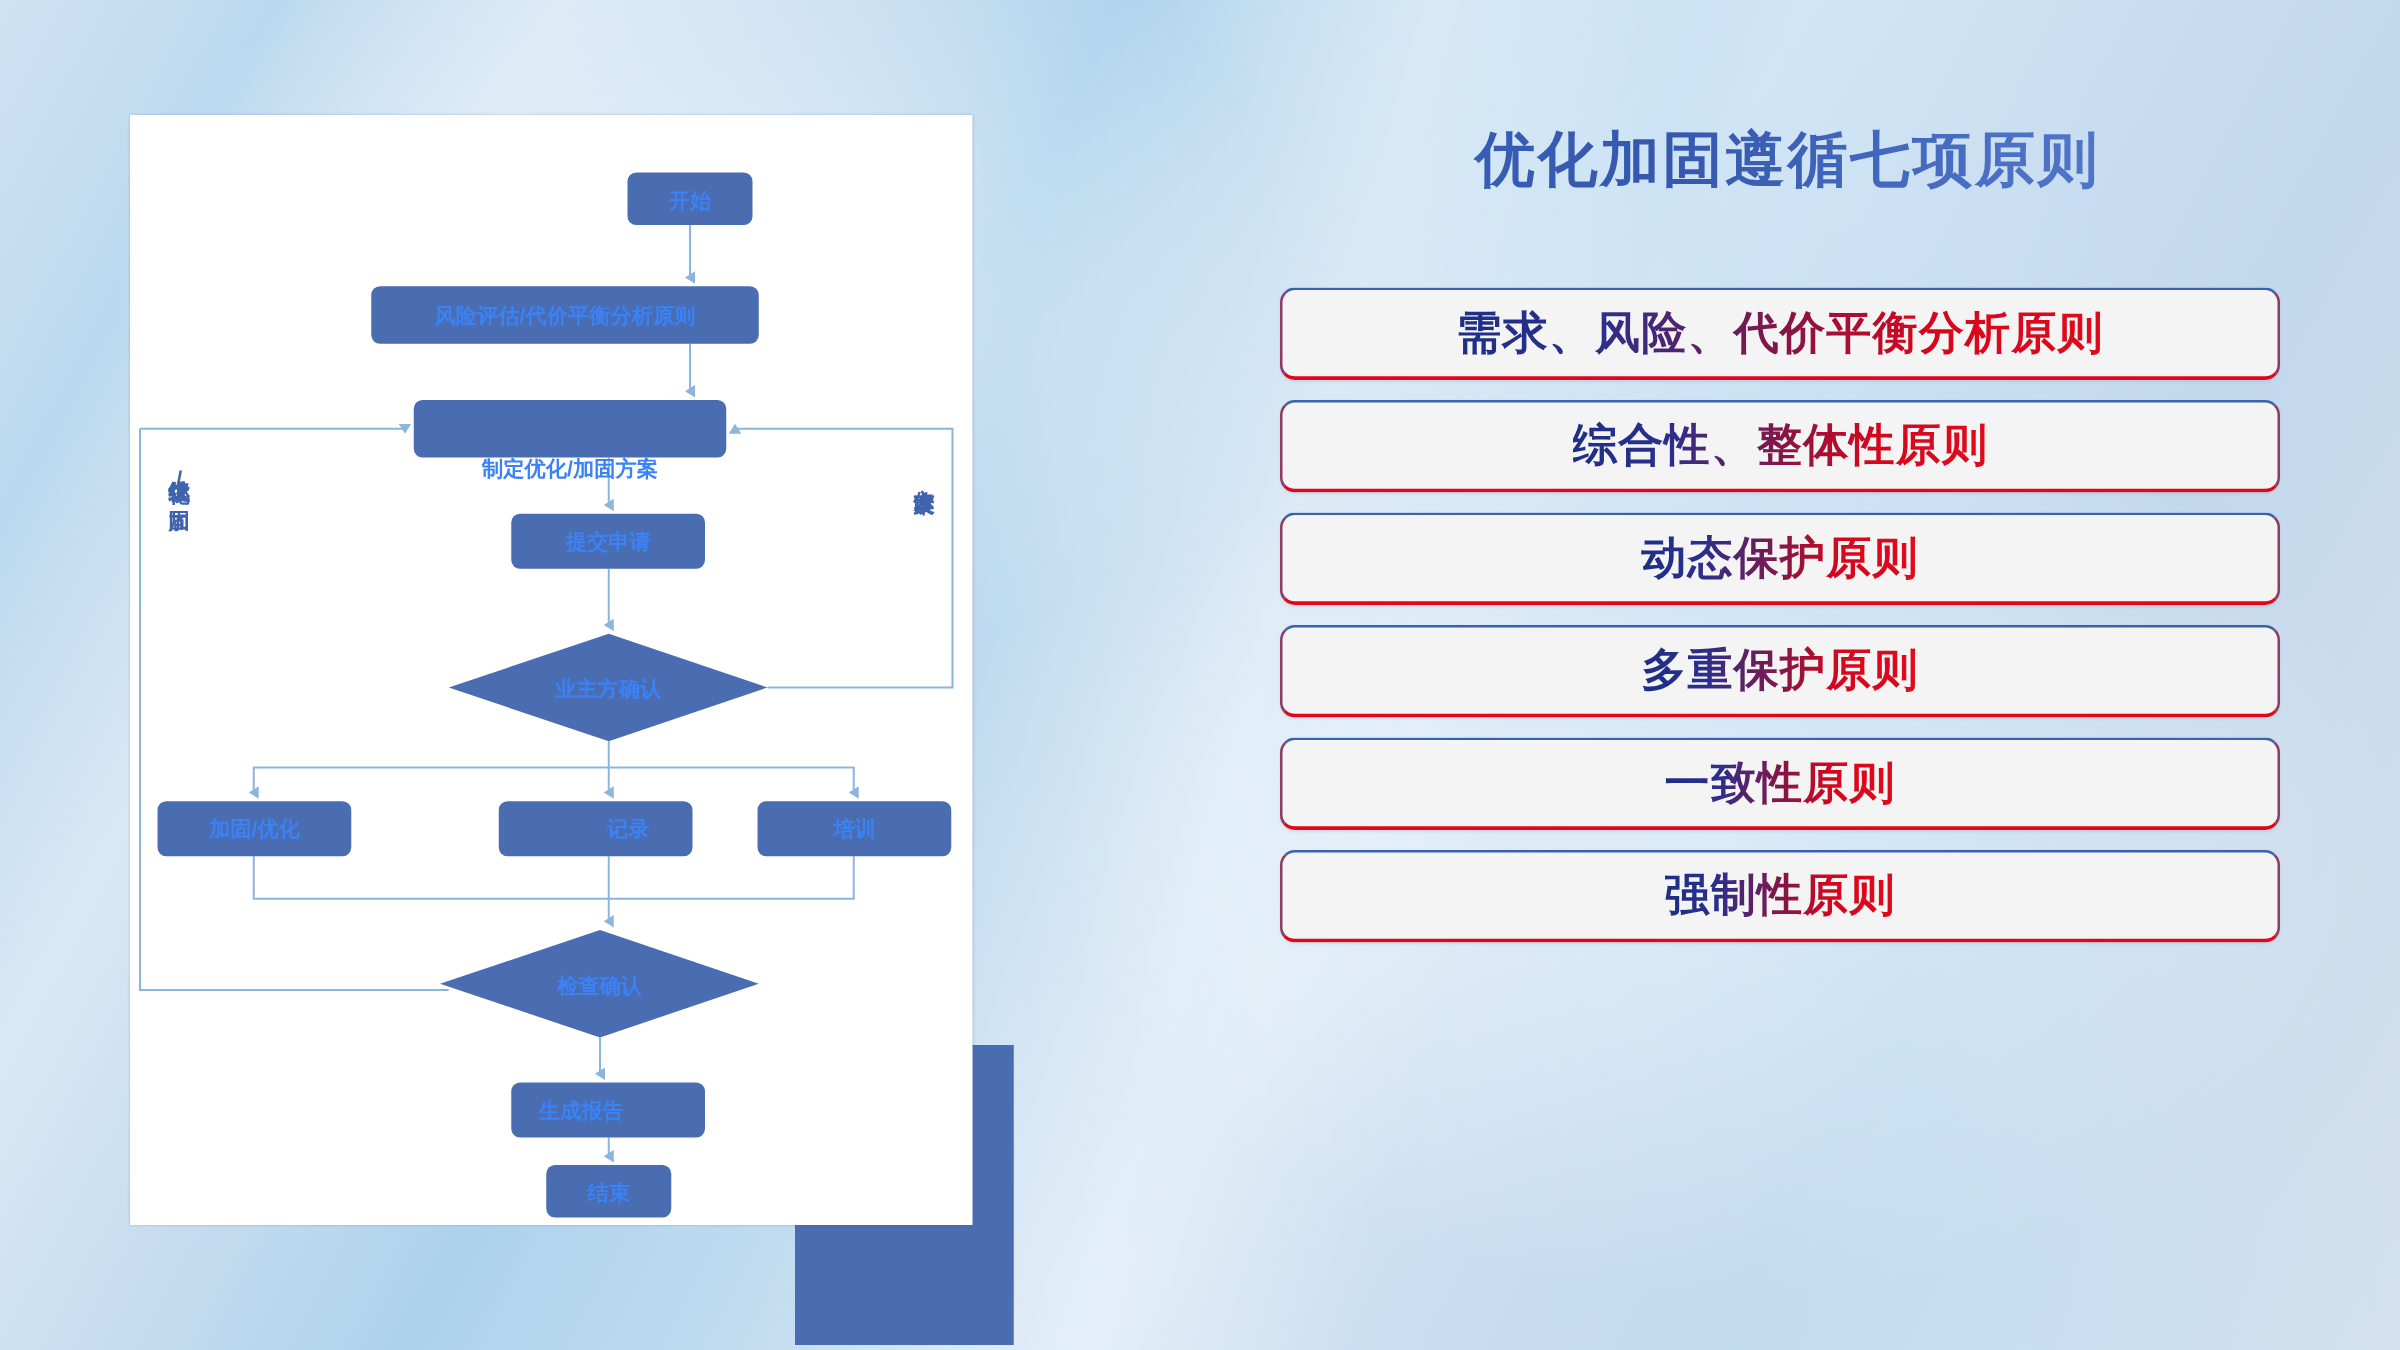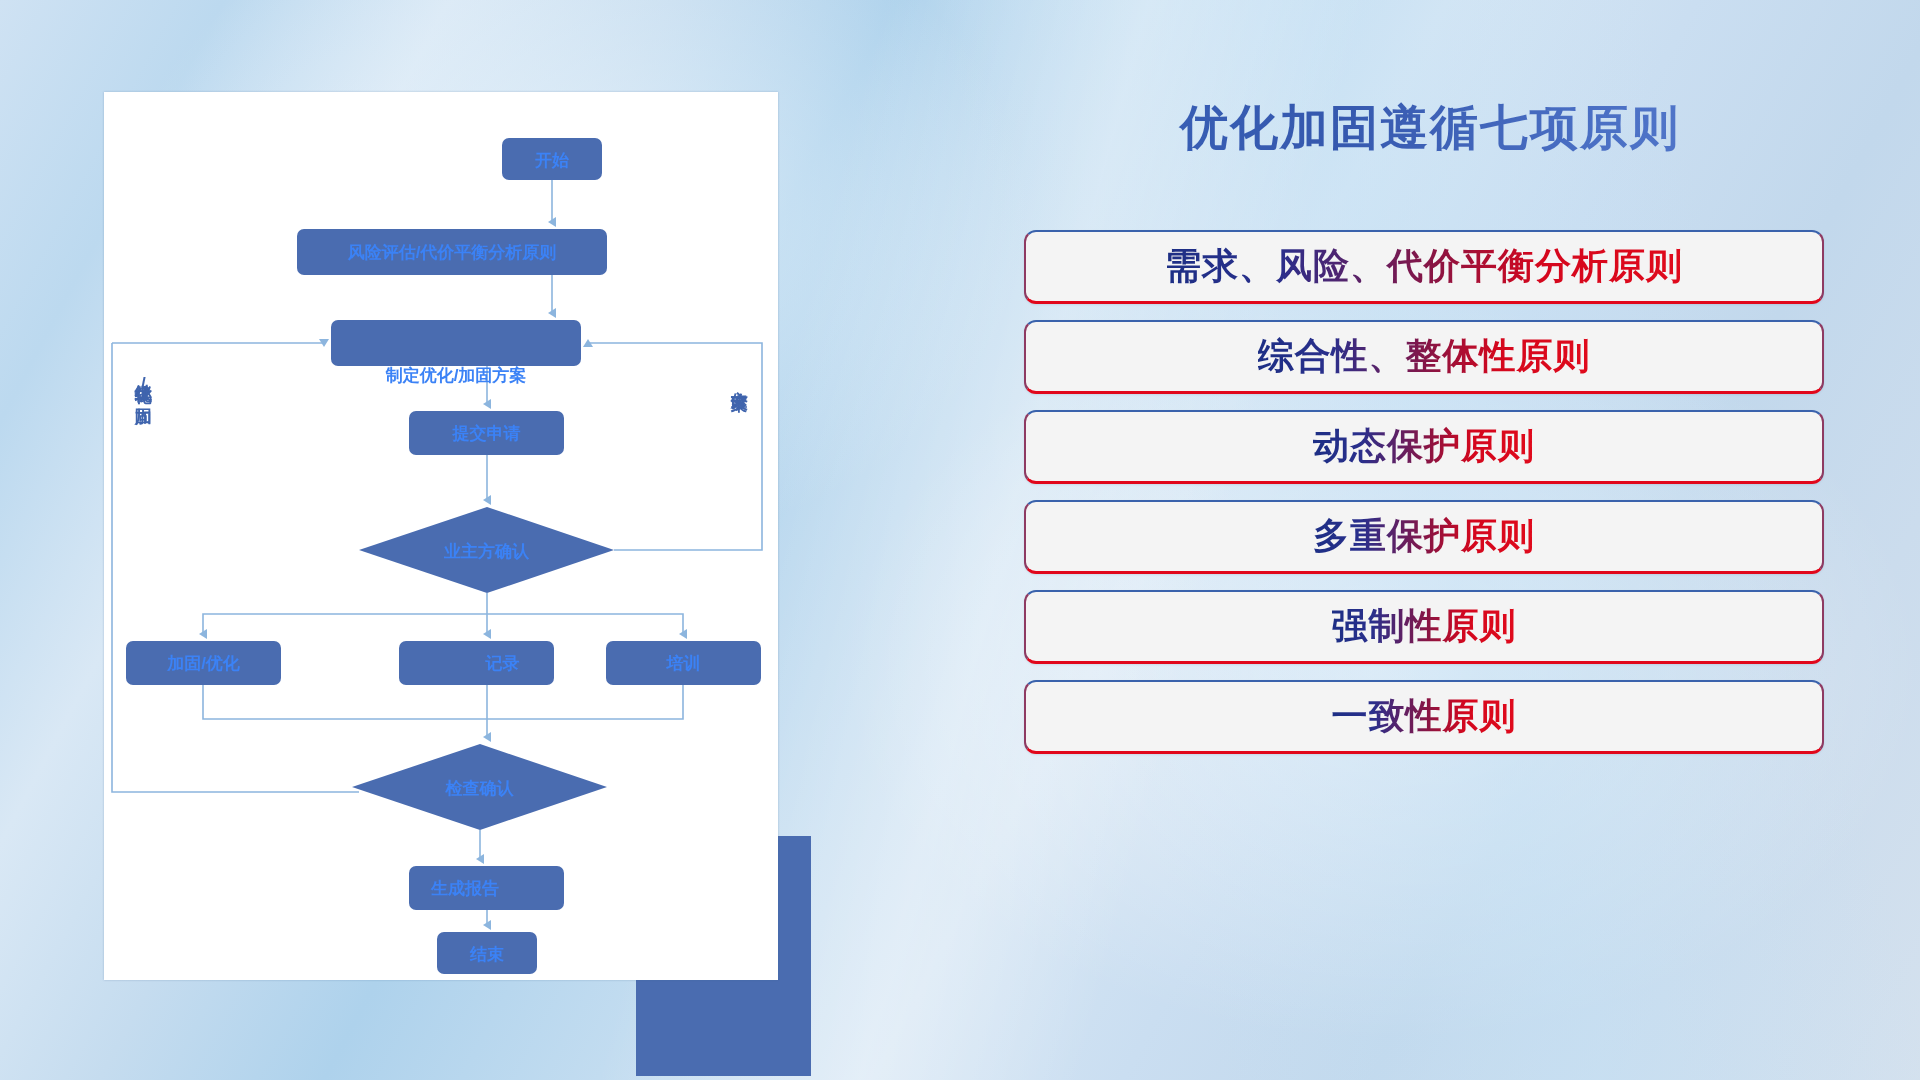--- a/index.html
+++ b/index.html
@@ -244,24 +244,24 @@
 
       <div class="card">
         <span class="card-text">动态保护原则</span>
       </div>
 
       <div class="card">
         <span class="card-text">多重保护原则</span>
       </div>
 
       <div class="card">
+        <span class="card-text">一致性原则</span>
+      </div>
+
+      <div class="card">
         <span class="card-text">强制性原则</span>
-      </div>
-
-      <div class="card">
-        <span class="card-text">一致性原则</span>
       </div>
 
 
     </div>
   </div>
 
 </div>
 
 </body></html>

